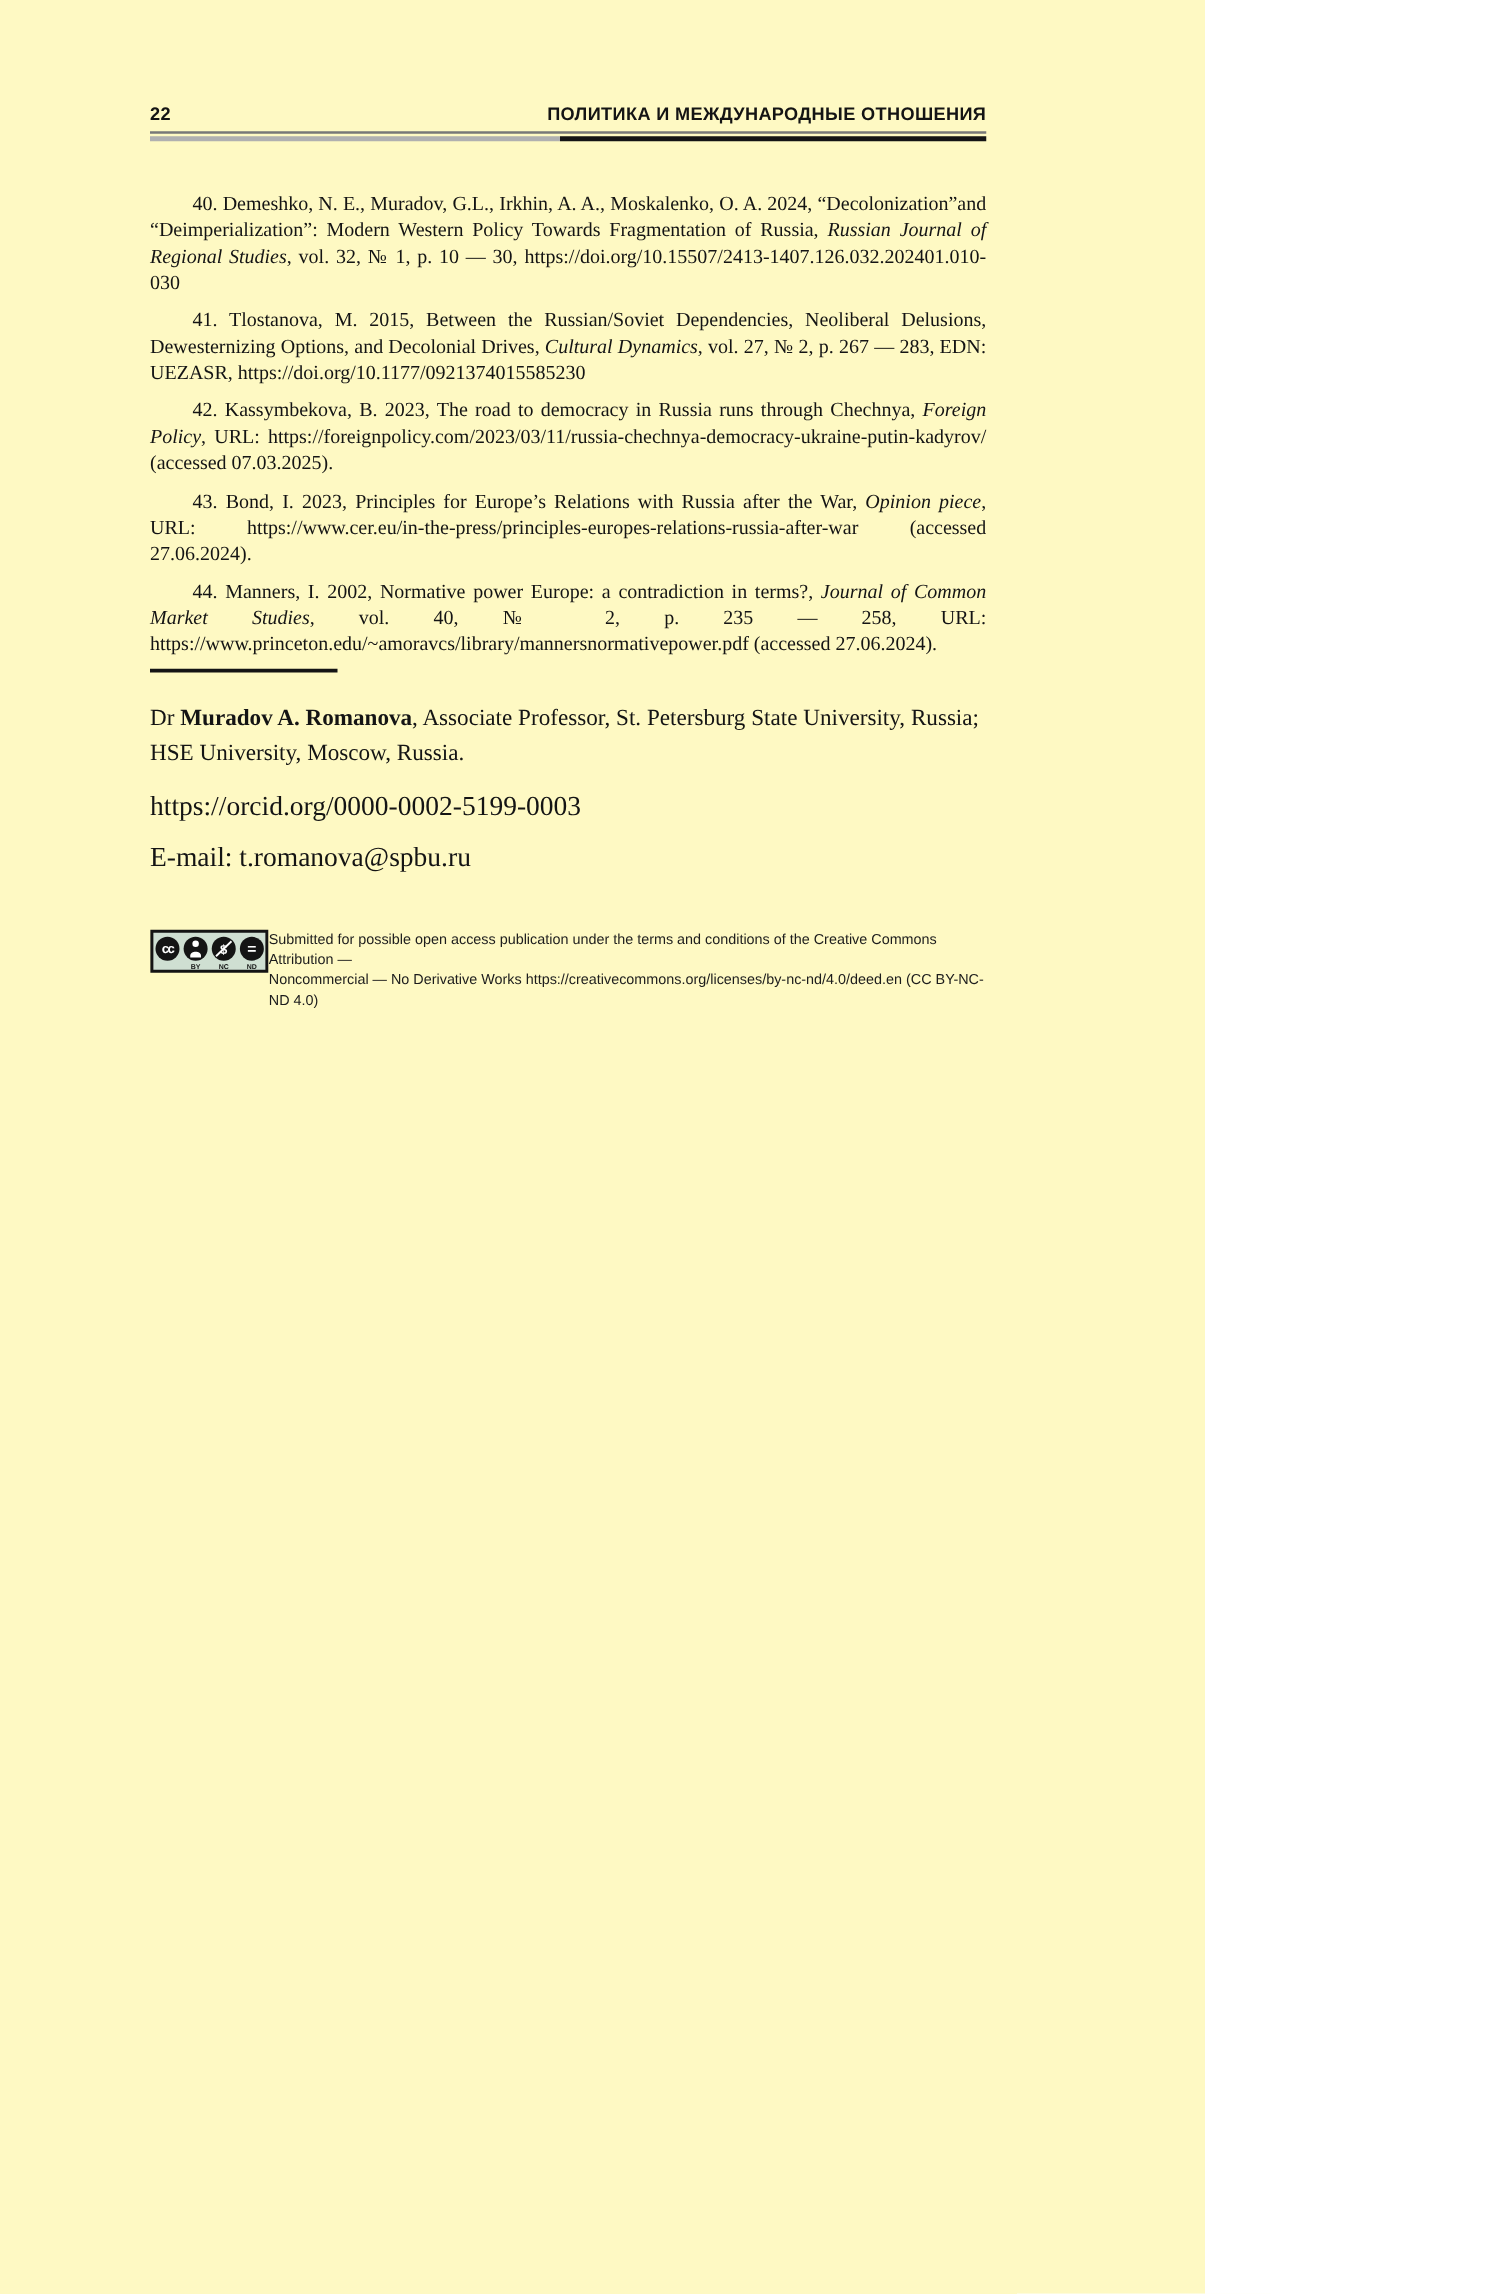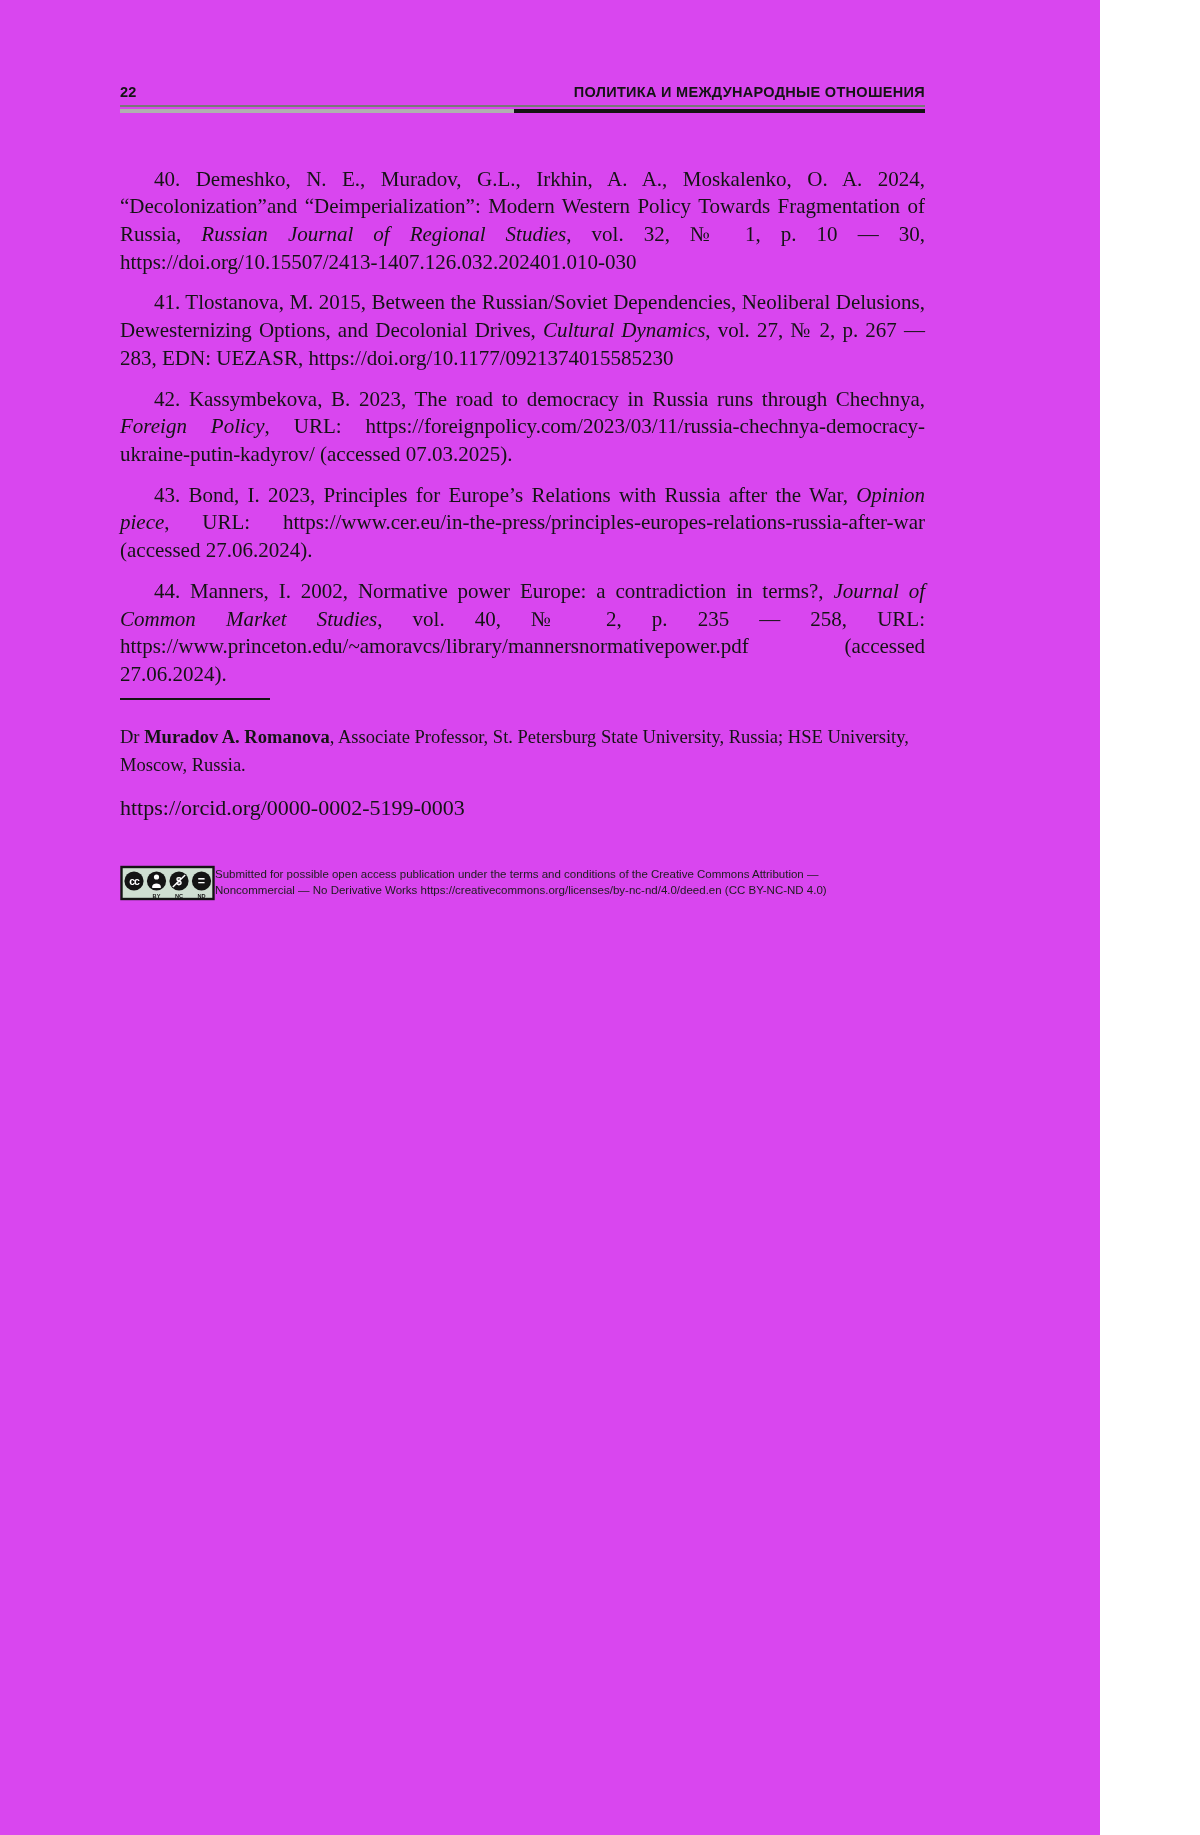--- a/index.html
+++ b/index.html
@@ -1,41 +1,41 @@
 <!DOCTYPE html>
 <html><head>
 <meta charset="utf-8">
 <style>
   html,body { margin:0; padding:0; background:#ffffff; }
   .page {
     position:relative;
-    width:1100px; height:1835px;
-    background:#d946ef;
+    width:964px; height:1835px;
+    background:#fef9c3;
     color:#141414;
     font-family:"Liberation Serif","DejaVu Serif",serif;
     overflow:hidden;
   }
   .header-row {
     display:flex; justify-content:space-between; align-items:flex-end;
     padding:84px 175px 0 120px;
     font-family:"Liberation Sans","DejaVu Sans",sans-serif;
     font-weight:bold; font-size:14.5px; letter-spacing:0.3px;
   }
   .rules { margin:5px 175px 0 120px; }
   .rule-top { height:2px; background:#787878; }
   .rule-bottom {
     height:3.5px; margin-top:2px;
     background:linear-gradient(to right,#b0b0b0 0%,#b0b0b0 49%,#141414 49%,#141414 100%);
   }
   .content { padding:40px 175px 0 120px; }
   .ref {
-    margin:13px 0 9px 0;
+    margin:0 0 9px 0;
     text-indent:34px;
     text-align:justify;
-    font-size:21px;
+    font-size:16px;
     line-height:1.32;
     overflow-wrap:anywhere;
   }
   .it { font-style:italic; }
   .bd { font-weight:bold; }
   .author-heading {
     margin:52px 0 0 0;
     font-size:21px; font-weight:bold;
   }
   .author-rule { width:150px; height:2.5px; background:#141414; margin-top:7px; }
@@ -69,20 +69,21 @@
         <p class="ref"><span>41. Tlostanova, M. 2015, Between the Russian/Soviet Dependencies, Neoliberal Delusions, Dewesternizing Options, and Decolonial Drives, </span><span class="it">Cultural Dynamics</span><span>, vol. 27, № 2, p. 267 — 283, EDN: UEZASR, https://doi.org/10.1177/0921374015585230</span></p>
         <p class="ref"><span>42. Kassymbekova, B. 2023, The road to democracy in Russia runs through Chechnya, </span><span class="it">Foreign Policy</span><span>, URL: https://foreignpolicy.com/2023/03/11/russia-chechnya-democracy-ukraine-putin-kadyrov/ (accessed 07.03.2025).</span></p>
         <p class="ref"><span>43. Bond, I. 2023, Principles for Europe’s Relations with Russia after the War, </span><span class="it">Opinion piece</span><span>, URL: https://www.cer.eu/in-the-press/principles-europes-relations-russia-after-war (accessed 27.06.2024).</span></p>
         <p class="ref"><span>44. Manners, I. 2002, Normative power Europe: a contradiction in terms?, </span><span class="it">Journal of Common Market Studies</span><span>, vol. 40, № 2, p. 235 — 258, URL: https://www.princeton.edu/~amoravcs/library/mannersnormativepower.pdf (accessed 27.06.2024).</span></p>
       </div>
 
     <div class="author-rule"></div>
 
     <p class="bio"><span>Dr </span><span class="bd">Muradov A. Romanova</span><span>, Associate Professor, St. Petersburg State University, Russia; HSE University, Moscow, Russia.</span></p>
     <p class="plainline">https://orcid.org/0000-0002-5199-0003</p>
+    <p class="plainline">E-mail: t.romanova@spbu.ru</p>
 
     <div class="cc">
       <div class="cc-badge">
         <svg width="95" height="40" viewBox="0 0 95 40" xmlns="http://www.w3.org/2000/svg">
           <rect x="1.5" y="4" width="92" height="32" fill="#cfdfd2" stroke="#141414" stroke-width="2.4"></rect>
 
           <g>
             <circle cx="14" cy="18" r="9.6" fill="#141414"></circle>
             <text x="14" y="21.8" text-anchor="middle" fill="#ffffff" font-family="Liberation Sans, sans-serif" font-size="10.5" font-weight="bold" letter-spacing="-1.2">cc</text>
           </g>

